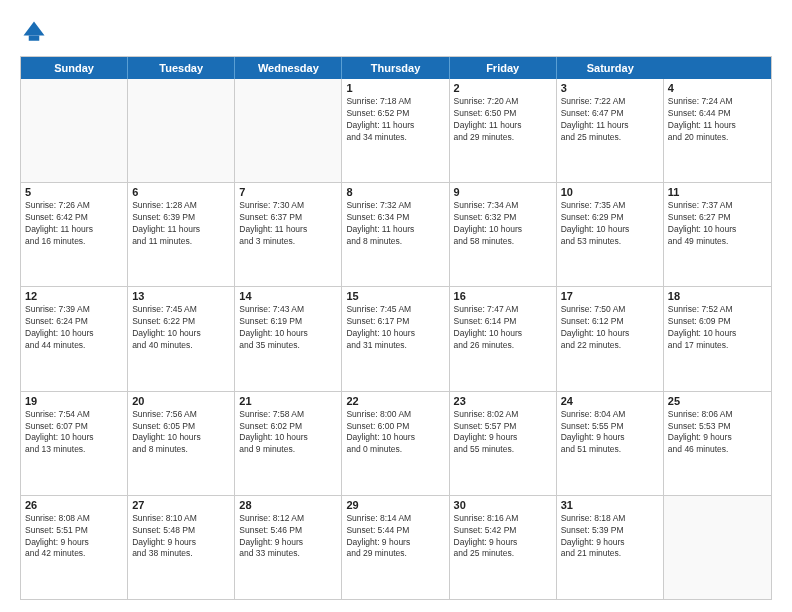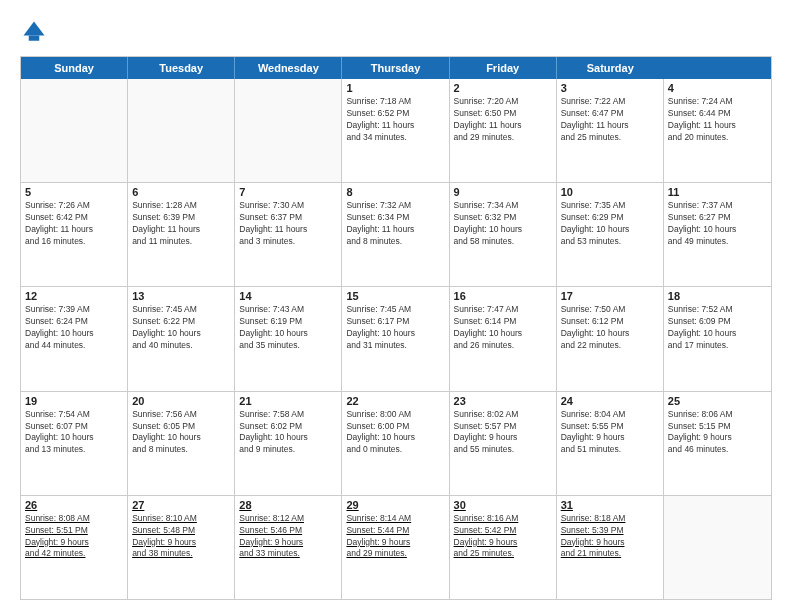--- a/index.html
+++ b/index.html
@@ -84,21 +84,21 @@
       flex: 1;
       display: flex;
       flex-direction: column;
     }
     .cal-row {
       flex: 1;
       display: grid;
       grid-template-columns: repeat(7, 1fr);
       border-bottom: 1px solid #ccc;
     }
-    .cal-row:last-child { border-bottom: none; text-decoration: underline; }
+    .cal-row:last-child { border-bottom: none; }
     .cal-cell {
       border-right: 1px solid #ccc;
       padding: 3px 4px;
       font-size: 9px;
       color: #333;
       vertical-align: top;
       min-height: 80px;
       background: #fff;
     }
     .cal-cell:last-child { border-right: none; }
@@ -320,21 +320,21 @@
           <div class="cal-cell">
             <div class="day-num">24</div>
             <div class="cell-text">Sunrise: 8:04 AM</div>
             <div class="cell-text">Sunset: 5:55 PM</div>
             <div class="cell-text">Daylight: 9 hours</div>
             <div class="cell-text">and 51 minutes.</div>
           </div>
           <div class="cal-cell">
             <div class="day-num">25</div>
             <div class="cell-text">Sunrise: 8:06 AM</div>
-            <div class="cell-text">Sunset: 5:15 PM</div>
+            <div class="cell-text">Sunset: 5:53 PM</div>
             <div class="cell-text">Daylight: 9 hours</div>
             <div class="cell-text">and 46 minutes.</div>
           </div>
         </div>
         <div class="cal-row">
           <div class="cal-cell">
             <div class="day-num">26</div>
             <div class="cell-text">Sunrise: 8:08 AM</div>
             <div class="cell-text">Sunset: 5:51 PM</div>
             <div class="cell-text">Daylight: 9 hours</div>

